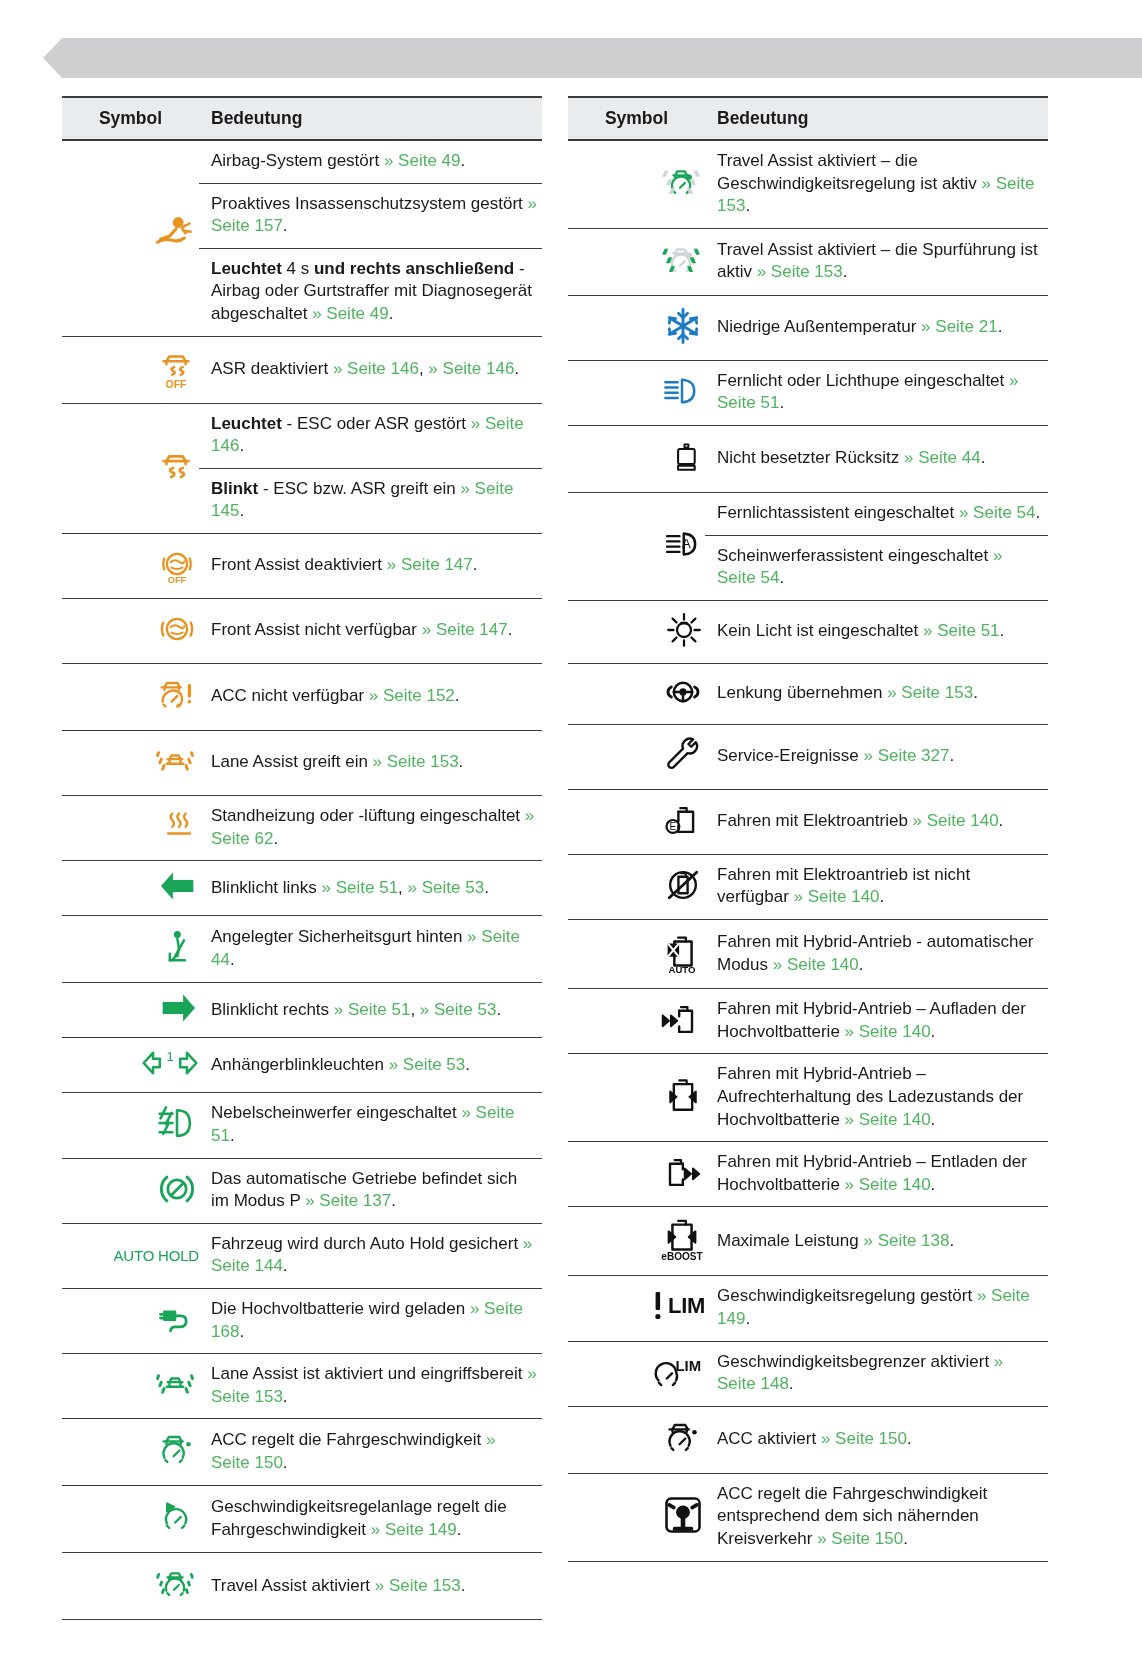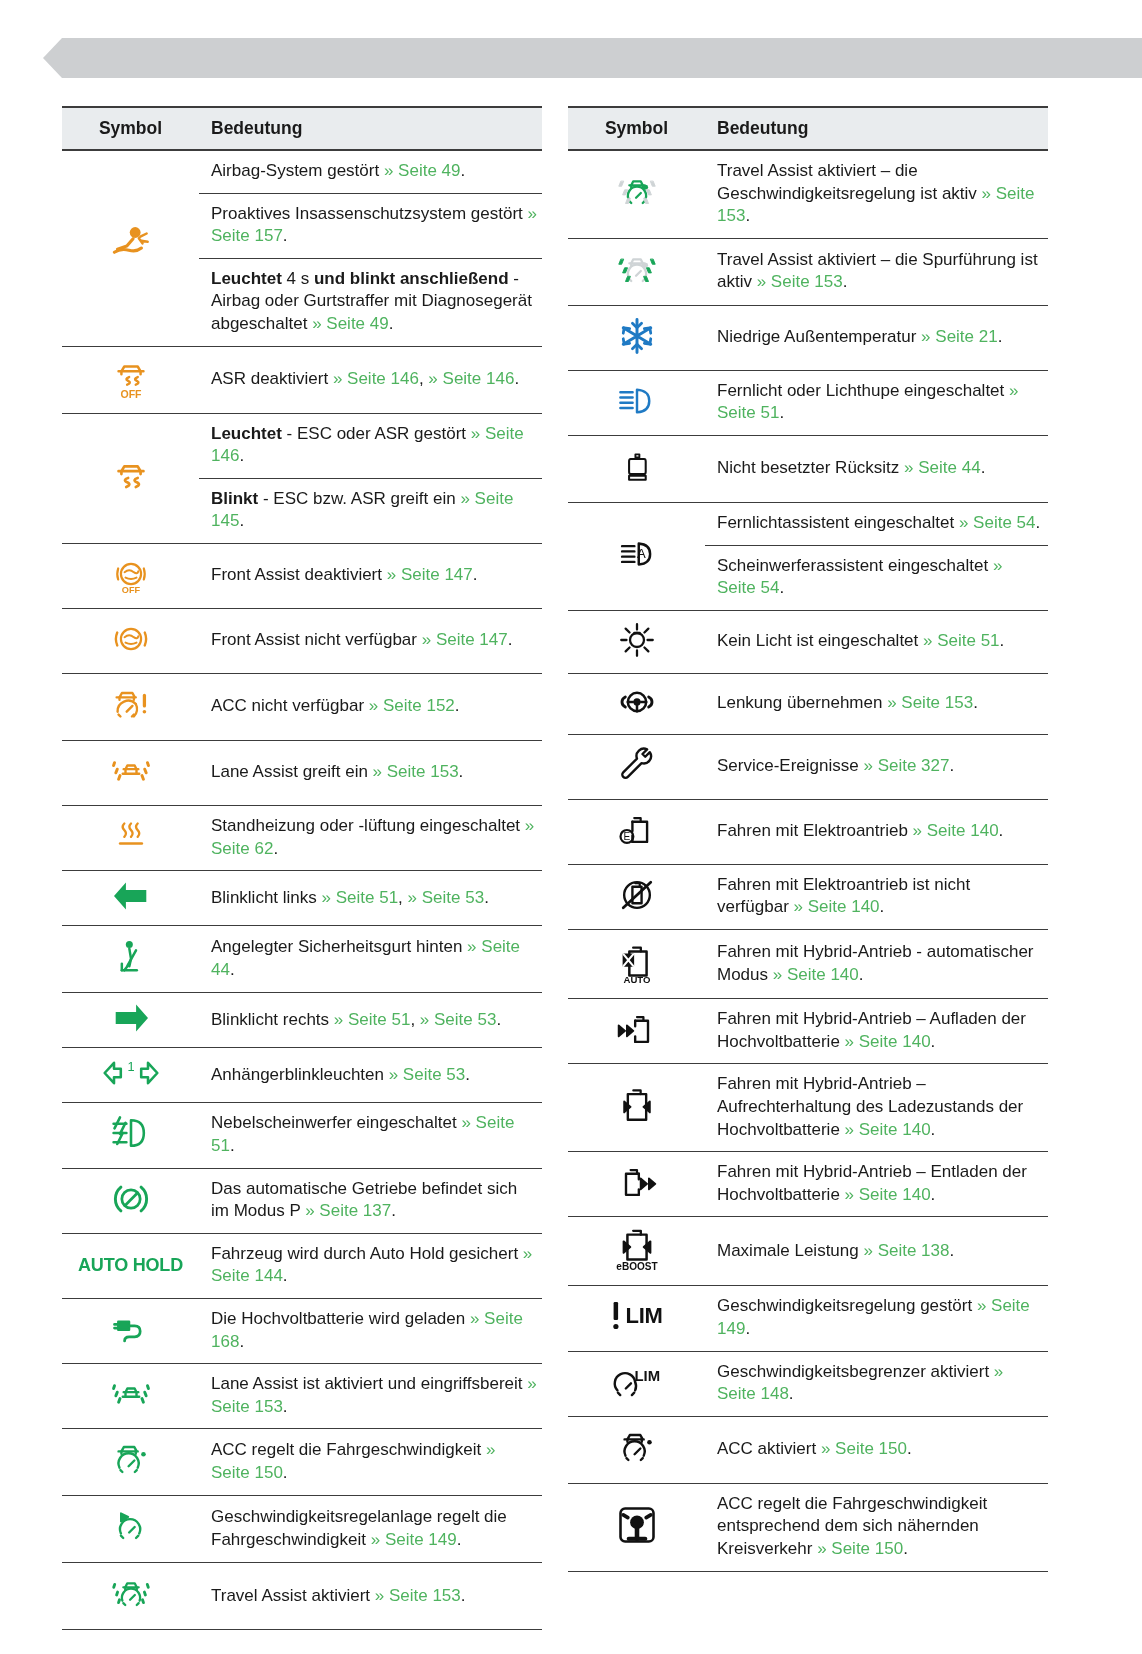--- a/index.html
+++ b/index.html
@@ -31,21 +31,21 @@
     font-size:19.5px;letter-spacing:-0.1px;
   }
   .hdr-chapter{font-weight:bold;color:#1a1a1a;}
   .hdr-sep{font-weight:bold;color:#1a1a1a;padding:0 5px;}
   .hdr-section{color:#4fb35f;font-weight:400;}
   .hdr-page{font-weight:bold;color:#1a1a1a;margin-left:22px;font-size:20px;}
 
   
   .cols{
     position:absolute;left:0;top:96px;width:1142px;
-    display:flex;gap:26px;padding:0 62px;box-sizing:border-box;margin-top:10px;
+    display:flex;gap:26px;padding:0 62px;box-sizing:border-box;
   }
   .col{width:480px;flex:0 0 480px;}
 
   table.tbl{border-collapse:collapse;width:480px;table-layout:fixed;}
   table.tbl col.c-sym{width:137px;}
   table.tbl col.c-mean{width:343px;}
 
   .thead-row th{
     background:#e9ecee;
     font-size:17.5px;font-weight:bold;color:#1a1a1a;
@@ -55,21 +55,21 @@
   }
   .thead-row th.sym{text-align:center;padding-left:0;}
   .thead-row th.mean{padding-left:12px;}
 
   td{
     vertical-align:middle;
     padding:0;
     border-bottom:1.6px solid #3c3c3c;
   }
   td.sym{
-    text-align:center;
+    text-align:right;
     vertical-align:middle;
     border-right:none;
   }
   td.mean{
     padding:9px 4px 10px 12px;
     font-size:17px;line-height:1.33;color:#1a1a1a;
     vertical-align:top;
   }
   td.mean.mid{vertical-align:middle;}
   tr.grp-sub td.mean{border-bottom:1.2px solid #3c3c3c;}
@@ -78,21 +78,21 @@
   .bld{font-weight:bold;}
 
   
   .ico{display:inline-block;line-height:0;}
   .ico svg{display:block;margin:0 auto;}
   .amber{color:#e8921f;}
   .green{color:#18a558;}
   .blue{color:#1f7ac4;}
   .black{color:#111111;}
   .autohold{
-    font-size:18px;font-weight:bold;color:#18a558;
+    font-size:15px;font-weight:normal;color:#18a558;
     letter-spacing:-0.2px;white-space:nowrap;
   }
   .limtxt{
     font-size:22px;font-weight:bold;color:#111;letter-spacing:-0.3px;
     display:inline-flex;align-items:center;gap:5px;
   }
   .symcell-pad{padding:8px 0;}
 </style>
 </head>
 <body>
@@ -123,21 +123,21 @@
                     <path d="M33 15 l6 -3 M34 19 l6 1 M31.5 16.5 l3.5 5" stroke-width="2.4"></path>
                     <path d="M26 17 l-6 7 l-9 3" stroke-width="3"></path>
                     <path d="M8 30 q6 -4 14 -2 q7 2 12 -2" stroke-width="3"></path>
                   </svg></span></td>
               <td class="mean"><span>Airbag-System gestört </span><span class="lnk">» Seite 49</span><span>.</span></td>
             </tr>
             <tr class="grp-sub">
               <td class="mean"><span>Proaktives Insassenschutzsystem gestört </span><span class="lnk">» Seite 157</span><span>.</span></td>
             </tr>
             <tr>
-              <td class="mean"><span class="bld">Leuchtet</span><span> 4 s </span><span class="bld">und blinkt anschließend</span><span> - Airbag oder Gurtstraffer mit Diagnosegerät abgeschaltet </span><span class="lnk">» Seite 49</span><span>.</span></td>
+              <td class="mean"><span class="bld">Leuchtet</span><span> 4 s </span><span class="bld">und rechts anschließend</span><span> - Airbag oder Gurtstraffer mit Diagnosegerät abgeschaltet </span><span class="lnk">» Seite 49</span><span>.</span></td>
             </tr>
             <tr>
               <td class="sym symcell-pad" rowspan="1"><span class="ico amber"><svg width="46" height="46" viewBox="0 0 48 48" fill="none" stroke="currentColor" stroke-width="2.6" stroke-linecap="round" stroke-linejoin="round">
                     <path d="M11 17 h26 M14 17 l3 -5 h14 l3 5" stroke-width="2.6"></path>
                     <path d="M14 17 v3 M34 17 v3" stroke-width="2.6"></path>
                     <path d="M22 23 q-5 2 -1 4 q4 2 -1 4" stroke-width="2.6"></path>
                     <path d="M31 23 q-5 2 -1 4 q4 2 -1 4" stroke-width="2.6"></path>
                     <text x="24" y="45" font-size="11" font-family="Liberation Sans, sans-serif" font-weight="bold" fill="currentColor" stroke="none" text-anchor="middle">OFF</text>
                   </svg></span></td>
               <td class="mean mid"><span>ASR deaktiviert </span><span class="lnk">» Seite 146</span><span>, </span><span class="lnk">» Seite 146</span><span>.</span></td>

